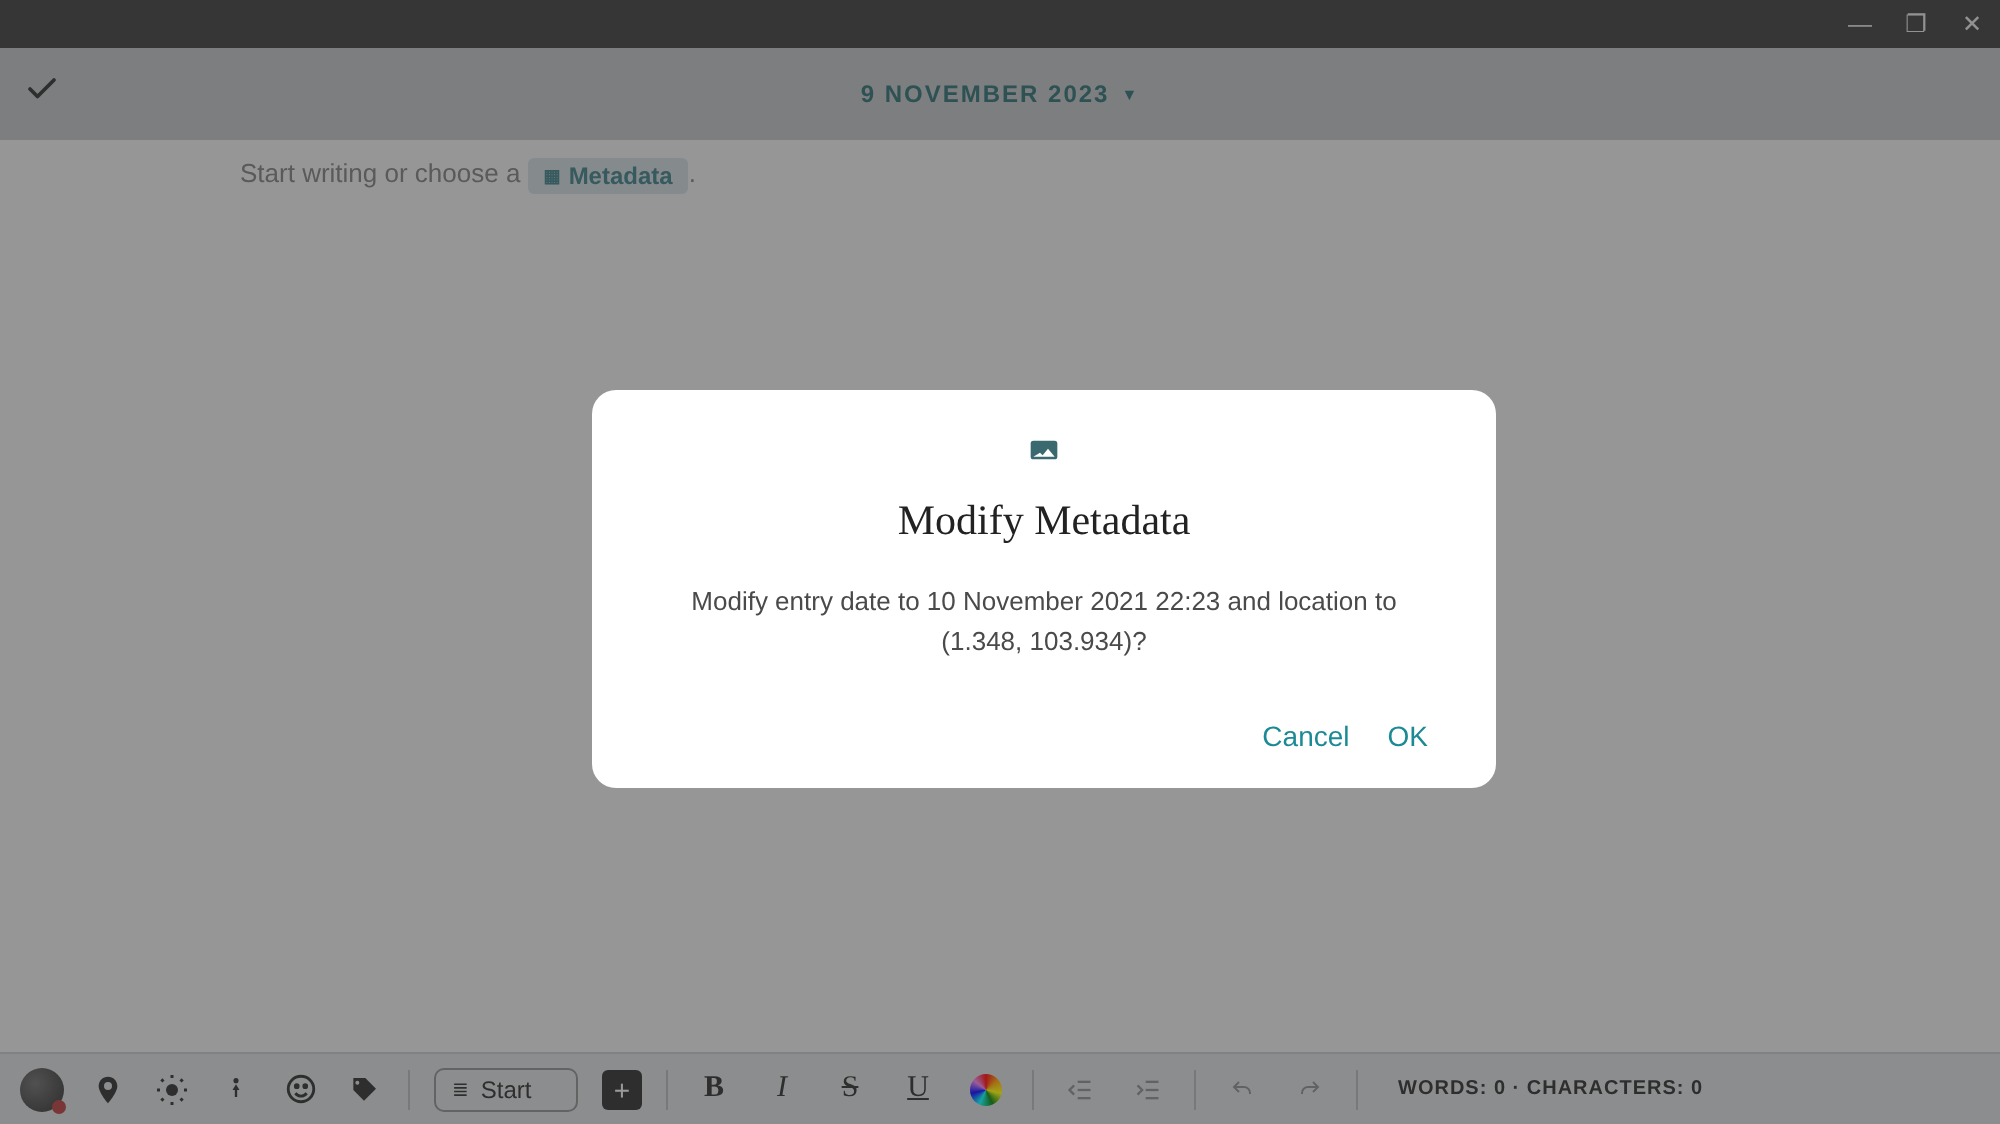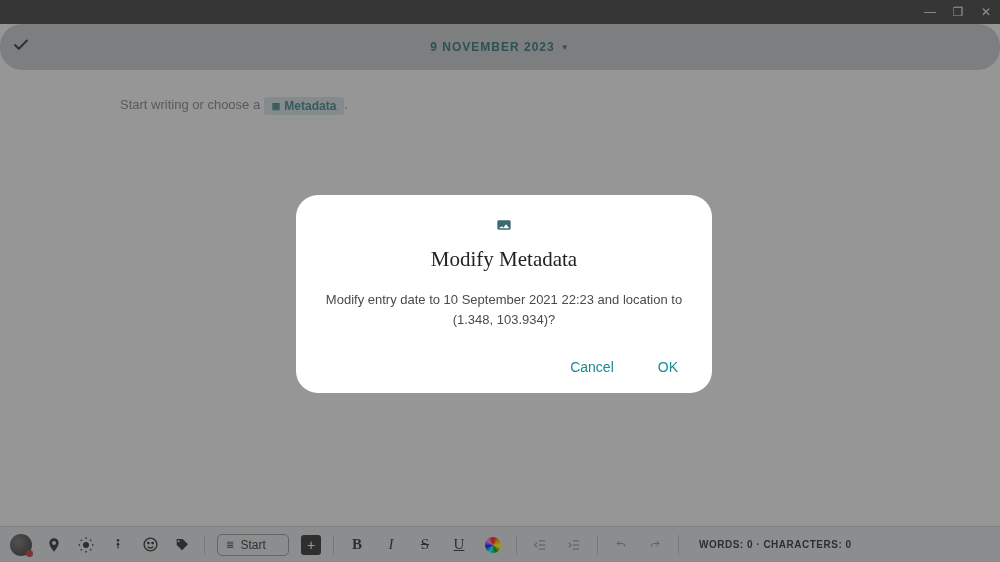--- a/index.html
+++ b/index.html
@@ -28,21 +28,20 @@
 }
 
 
 .headerbar {
   height: 46px;
   background: #b8bcbe;
   display: flex;
   align-items: center;
   justify-content: center;
   position: relative;
-  border-radius: 22px;
 }
 .check-btn {
   position: absolute;
   left: 12px;
   top: 50%;
   transform: translateY(-50%);
   color: #2b2b2b;
   font-size: 16px;
   cursor: pointer;
 }
@@ -62,21 +61,21 @@
 }
 
 
 .editor {
   position: absolute;
   top: 70px;
   left: 0;
   right: 0;
   bottom: 36px;
   background: #e8e8e8;
-  padding: 25px 120px;
+  padding: 8px 120px;
 }
 .placeholder-line {
   color: #7a7a7a;
   font-size: 13px;
 }
 .template-chip {
   background: #c9d2d6;
   color: #3a7a80;
   font-weight: 600;
   padding: 2px 8px;
@@ -92,25 +91,25 @@
 
 .overlay {
   position: absolute;
   top: 0; left: 0; right: 0; bottom: 0;
   background: rgba(50,50,50,0.45);
 }
 
 
 .modal {
   position: absolute;
-  width: 416px;
+  width: 452px;
   left: 296px;
   top: 195px;
   background: #fff;
-  border-radius: 22px;
+  border-radius: 12px;
   padding: 22px 28px 18px 28px;
   display: flex;
   flex-direction: column;
   align-items: center;
 }
 .modal-icon {
   color: #3a6a70;
   margin-bottom: 10px;
 }
 .modal-title {
@@ -123,21 +122,21 @@
   font-size: 13px;
   color: #4a4a4a;
   text-align: center;
   line-height: 1.5;
   margin-bottom: 30px;
 }
 .modal-actions {
   align-self: stretch;
   display: flex;
   justify-content: flex-end;
-  gap: 44px;
+  gap: 19px;
   padding-right: 6px;
 }
 .modal-btn {
   color: #1b8a94;
   font-size: 14px;
   font-weight: 500;
   cursor: pointer;
 }
 
 
@@ -351,18 +350,18 @@
 
 <div class="overlay"></div>
 
 <div class="modal">
   <div class="modal-icon">
     <svg width="18" height="16" viewBox="0 0 24 24" fill="#3a6a70">
         <path d="M4 5h16a2 2 0 012 2v10a2 2 0 01-2 2H4a2 2 0 01-2-2V7a2 2 0 012-2zm0 12h16l-5-6-4 5-2-2-5 3z"></path>
       </svg>
   </div>
   <div class="modal-title">Modify Metadata</div>
-  <div class="modal-body">Modify entry date to 10 September 2021 22:23 and location to (1.348, 103.934)?</div>
+  <div class="modal-body">Modify entry date to 10 November 2021 22:23 and location to (1.348, 103.934)?</div>
   <div class="modal-actions">
     <div class="modal-btn">Cancel</div>
     <div class="modal-btn">OK</div>
   </div>
 </div>
 
 </body></html>

